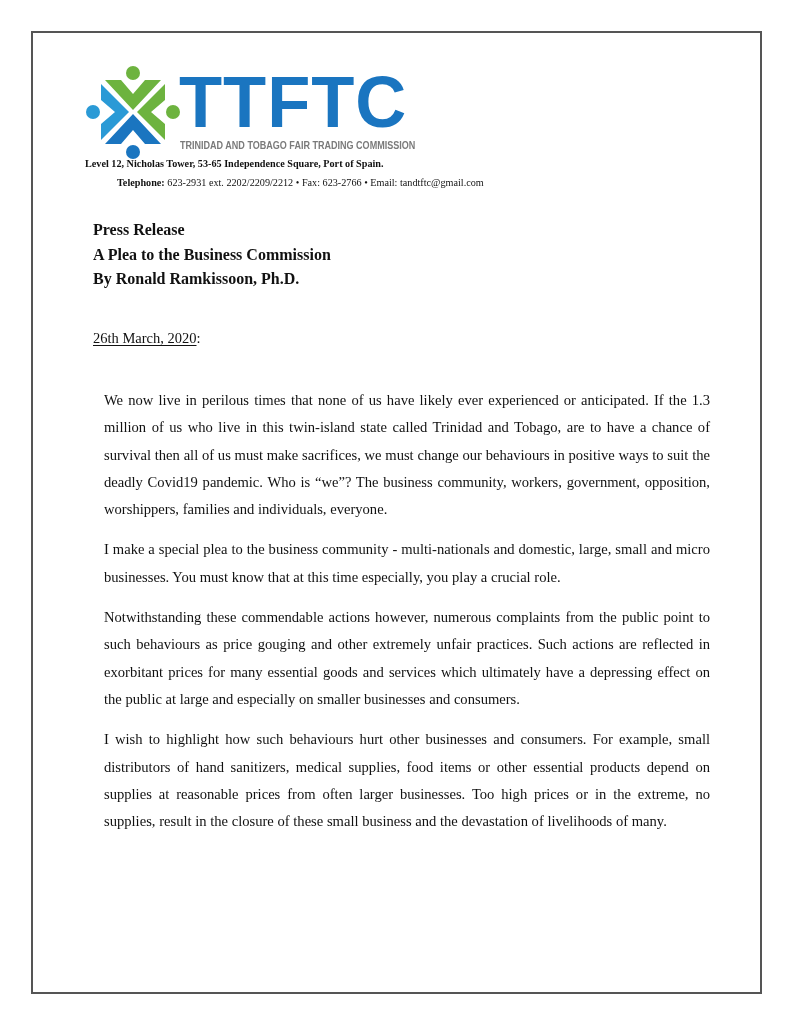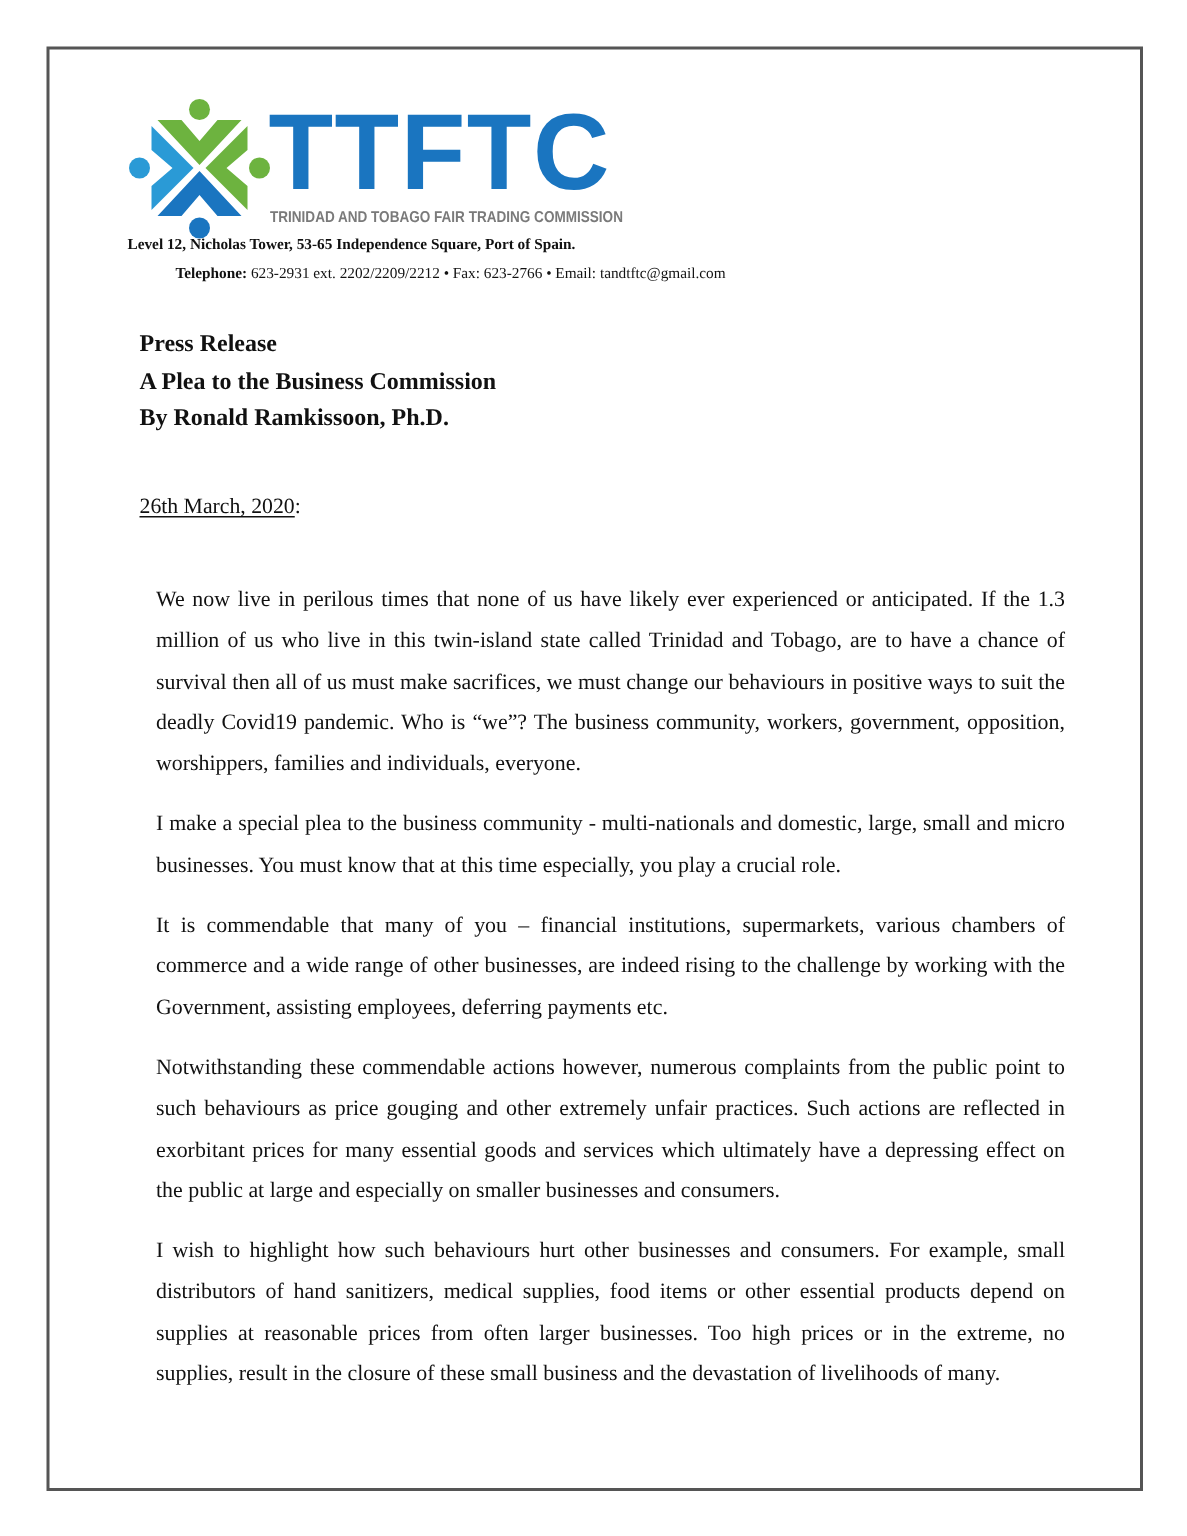--- a/index.html
+++ b/index.html
@@ -161,16 +161,15 @@
   <span class="title-line">By Ronald Ramkissoon, Ph.D.</span>
 </div>
 
 <div class="date-line">
   <span class="date-text">26th March, 2020</span><span>:</span>
 </div>
 
 <div class="body-text">
   <p>We now live in perilous times that none of us have likely ever experienced or anticipated. If the 1.3 million of us who live in this twin-island state called Trinidad and Tobago, are to have a chance of survival then all of us must make sacrifices, we must change our behaviours in positive ways to suit the deadly Covid19 pandemic. Who is “we”? The business community, workers, government, opposition, worshippers, families and individuals, everyone.</p>
   <p>I make a special plea to the business community - multi-nationals and domestic, large, small and micro businesses. You must know that at this time especially, you play a crucial role.</p>
-  <p>It is commendable that many of you – financial institutions, supermarkets, various chambers of commerce and a wide range of other businesses, are indeed rising to the challenge by working with the Government, assisting employees, deferring payments etc.</p>
   <p>Notwithstanding these commendable actions however, numerous complaints from the public point to such behaviours as price gouging and other extremely unfair practices. Such actions are reflected in exorbitant prices for many essential goods and services which ultimately have a depressing effect on the public at large and especially on smaller businesses and consumers.</p>
   <p>I wish to highlight how such behaviours hurt other businesses and consumers. For example, small distributors of hand sanitizers, medical supplies, food items or other essential products depend on supplies at reasonable prices from often larger businesses. Too high prices or in the extreme, no supplies, result in the closure of these small business and the devastation of livelihoods of many.</p>
 </div>
 
 </body></html>

